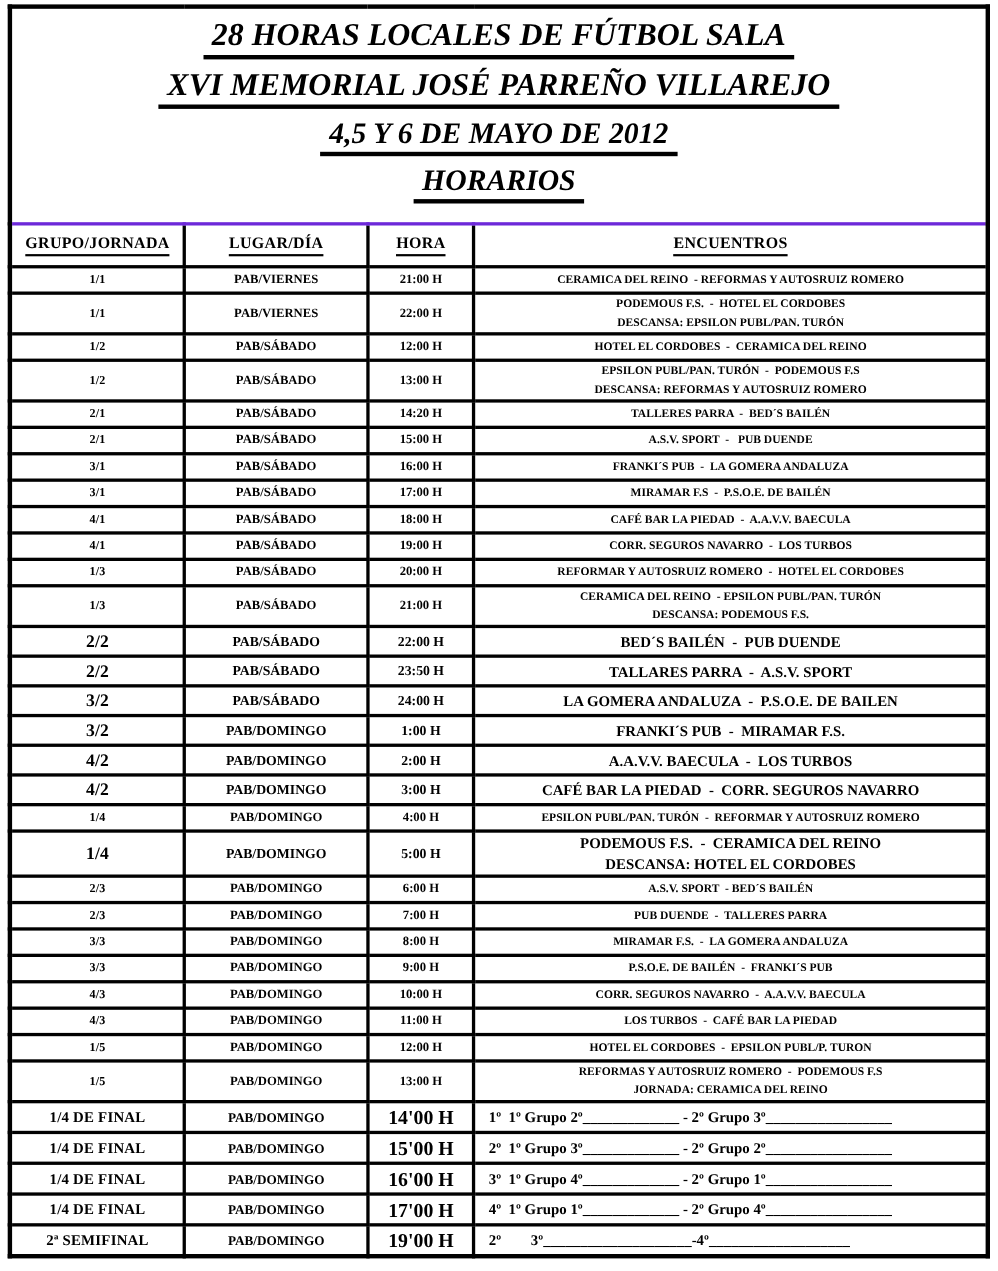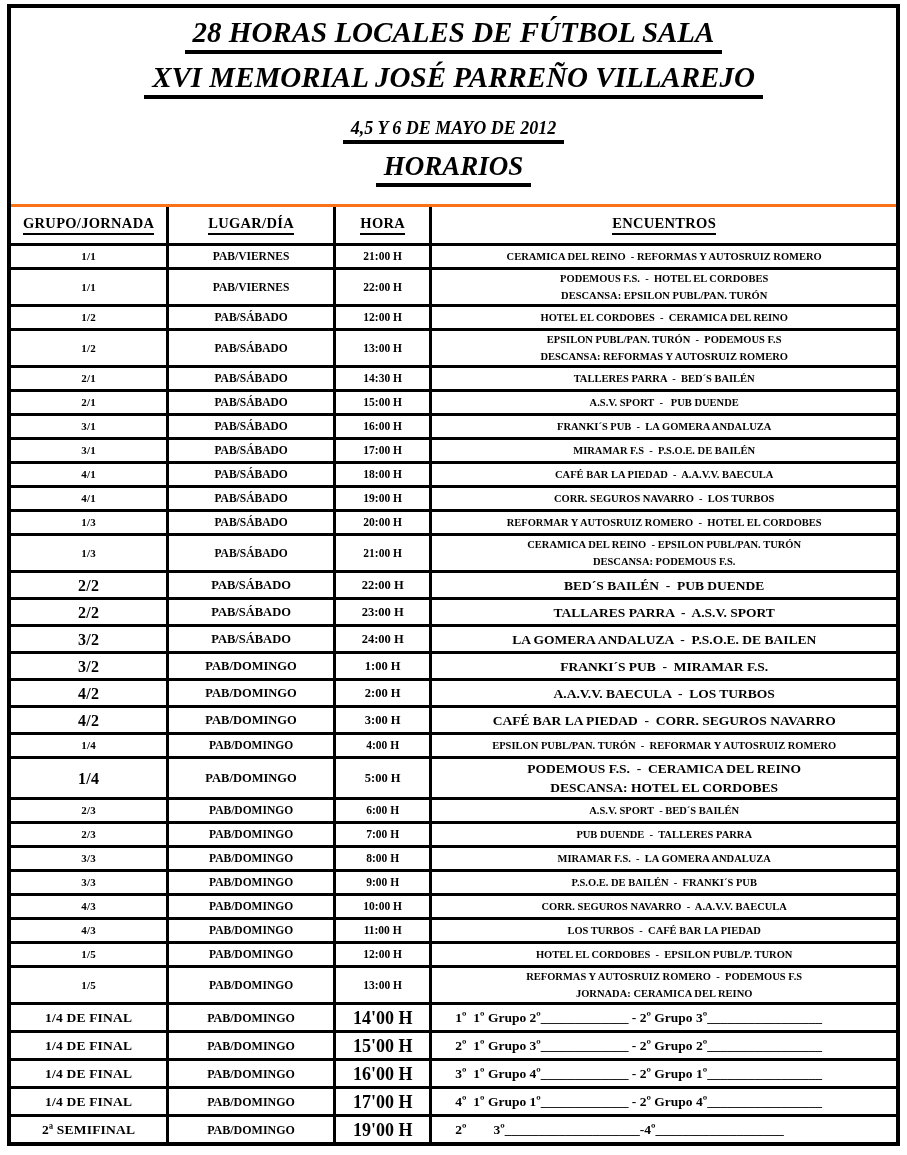--- a/index.html
+++ b/index.html
@@ -3,41 +3,41 @@
 <meta charset="utf-8">
 <style>
   html,body{margin:0;padding:0;background:#fff;}
   body{width:907px;height:1155px;font-family:"Liberation Serif","DejaVu Serif",serif;color:#000;}
   .sheet{padding:4px 7px 0 7px;}
   table.main{border-collapse:collapse;width:893px;table-layout:fixed;border:4px solid #000;}
   col.c1{width:158px;} col.c2{width:166px;} col.c3{width:96px;} col.c4{width:465px;}
   td,th{border:3px solid #000;padding:0;vertical-align:middle;text-align:center;overflow:hidden;}
 
   
-  td.title-cell{padding:6px 0 10px 0;border-bottom:3px solid #f97316;}
+  td.title-cell{padding:6px 0 10px 0;border-bottom:3px solid #6d28d9;}
   .t-line{text-align:center;margin:2px 0 7px 0;}
   .t-line span{display:inline-block;font-style:italic;font-weight:bold;border-bottom:4px solid #000;padding:0 8px 1px 8px;}
   .t1 span,.t2 span{font-size:29px;letter-spacing:0px;}
-  .t3 span{font-size:18px;margin-top:12px;}
+  .t3 span{font-size:27px;}
   .t4 span{font-size:27px;}
 
   
   th{font-size:14.5px;font-weight:bold;height:36px;}
   th span{display:inline-block;border-bottom:2px solid #000;padding-bottom:1px;letter-spacing:.3px;text-align:center;}
 
   
   td{font-weight:bold;}
   tr.row-small td{font-size:11px;line-height:15px;height:21px;}
   tr.row-small td.enc{font-size:10.5px;}
   tr.row-large td{font-size:16px;line-height:17px;height:24px;}
   tr.row-large td.enc{font-size:13.5px;}
   tr.row-playoff td{font-size:18px;line-height:18px;height:25px;}
   tr.row-playoff td.enc{text-align:left;padding-left:5px;font-size:13.5px;white-space:pre-wrap;margin-top:48px;}
   td.enc{white-space:pre-wrap;}
-  td.enc div{padding:1px 18px;}
+  td.enc div{padding:1px 7px;}
   td.grupo{letter-spacing:.2px;}
   tr.row-playoff td.grupo{font-size:13.5px;}
   tr.row-small td.lugar,tr.row-small td.hora{font-size:11.5px;}
   tr.row-large td.lugar,tr.row-large td.hora{font-size:12.5px;}
   tr.row-playoff td.lugar{font-size:12px;}
 </style>
 </head>
 <body>
 
 <div class="sheet">
@@ -85,21 +85,21 @@
         </tr>
         <tr class="row-small">
           <td class="grupo">1/2</td>
           <td class="lugar">PAB/SÁBADO</td>
           <td class="hora">13:00 H</td>
           <td class="enc"><div>EPSILON PUBL/PAN. TURÓN  -  PODEMOUS F.S</div><div>DESCANSA: REFORMAS Y AUTOSRUIZ ROMERO</div></td>
         </tr>
         <tr class="row-small">
           <td class="grupo">2/1</td>
           <td class="lugar">PAB/SÁBADO</td>
-          <td class="hora">14:30 H</td>
+          <td class="hora">14:20 H</td>
           <td class="enc"><div>TALLERES PARRA  -  BED´S BAILÉN</div></td>
         </tr>
         <tr class="row-small">
           <td class="grupo">2/1</td>
           <td class="lugar">PAB/SÁBADO</td>
           <td class="hora">15:00 H</td>
           <td class="enc"><div>A.S.V. SPORT  -   PUB DUENDE</div></td>
         </tr>
         <tr class="row-small">
           <td class="grupo">3/1</td>
@@ -139,21 +139,21 @@
         </tr>
         <tr class="row-large">
           <td class="grupo">2/2</td>
           <td class="lugar">PAB/SÁBADO</td>
           <td class="hora">22:00 H</td>
           <td class="enc"><div>BED´S BAILÉN  -  PUB DUENDE</div></td>
         </tr>
         <tr class="row-large">
           <td class="grupo">2/2</td>
           <td class="lugar">PAB/SÁBADO</td>
-          <td class="hora">23:00 H</td>
+          <td class="hora">23:50 H</td>
           <td class="enc"><div>TALLARES PARRA  -  A.S.V. SPORT</div></td>
         </tr>
         <tr class="row-large">
           <td class="grupo">3/2</td>
           <td class="lugar">PAB/SÁBADO</td>
           <td class="hora">24:00 H</td>
           <td class="enc"><div>LA GOMERA ANDALUZA  -  P.S.O.E. DE BAILEN</div></td>
         </tr>
         <tr class="row-large">
           <td class="grupo">3/2</td>

